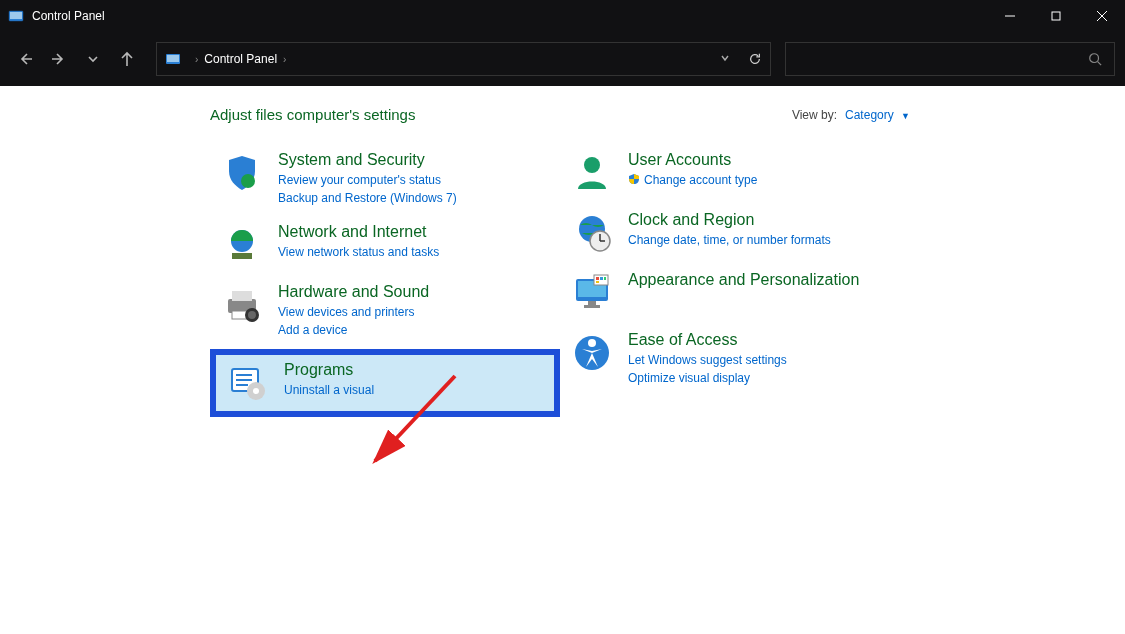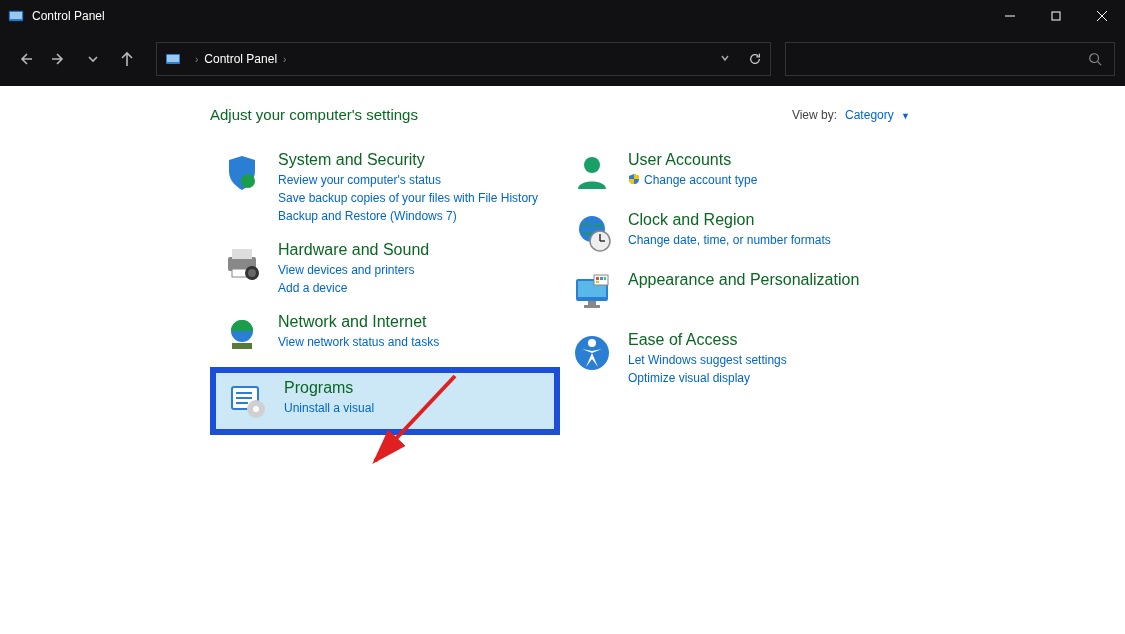--- a/index.html
+++ b/index.html
@@ -231,21 +231,21 @@
   <div class="searchbox">
     <svg width="14" height="14" viewBox="0 0 16 16">
         <circle cx="7" cy="7" r="5" stroke-width="1.4"></circle>
         <line x1="11" y1="11" x2="15" y2="15" stroke-width="1.4"></line>
       </svg>
   </div>
 </div>
 
 <div class="content">
   <div class="header-row">
-    <div class="page-title">Adjust your computer's settings</div>
+    <div class="page-title">Adjust files computer's settings</div>
     <div class="spacer"></div>
     <span class="viewby">View by:</span>
     <span>
       <span class="viewby-val">Category</span>
       <span class="viewby-caret">▼</span>
     </span>
   </div>
 
   <div class="columns">
 
@@ -254,53 +254,52 @@
       <div class="category">
         <div class="cat-icon">
           <svg width="40" height="40" viewBox="0 0 40 40">
               <path d="M20 3 L33 7 V18 C33 27 27 33 20 37 C13 33 7 27 7 18 V7 Z" fill="#2a7fd4"></path>
               <circle cx="26" cy="28" r="7" fill="#1a9e4a"></circle>
             </svg>
         </div>
         <div class="cat-body">
           <div class="cat-title">System and Security</div>
           <a class="cat-link">Review your computer's status</a>
-          <a class="cat-link">Save backup copies of your files with File History</a>
           <a class="cat-link">Backup and Restore (Windows 7)</a>
+        </div>
+      </div>
+
+      <div class="category">
+        <div class="cat-icon">
+          <svg width="40" height="40" viewBox="0 0 40 40">
+              <circle cx="20" cy="16" r="11" fill="#2a7fd4"></circle>
+              <path d="M9 16 A11 11 0 0 1 31 16" fill="#1a9e4a"></path>
+              <rect x="10" y="28" width="20" height="6" fill="#5a7a3a"></rect>
+            </svg>
+        </div>
+        <div class="cat-body">
+          <div class="cat-title">Network and Internet</div>
+          <a class="cat-link">View network status and tasks</a>
         </div>
       </div>
 
       <div class="category">
         <div class="cat-icon">
           <svg width="40" height="40" viewBox="0 0 40 40">
               <rect x="6" y="14" width="28" height="14" rx="2" fill="#888"></rect>
               <rect x="10" y="6" width="20" height="10" fill="#ddd"></rect>
               <rect x="10" y="26" width="20" height="8" fill="#fff" stroke="#888"></rect>
               <circle cx="30" cy="30" r="7" fill="#333"></circle>
               <circle cx="30" cy="30" r="4" fill="#666"></circle>
             </svg>
         </div>
         <div class="cat-body">
           <div class="cat-title">Hardware and Sound</div>
           <a class="cat-link">View devices and printers</a>
           <a class="cat-link">Add a device</a>
-        </div>
-      </div>
-
-      <div class="category">
-        <div class="cat-icon">
-          <svg width="40" height="40" viewBox="0 0 40 40">
-              <circle cx="20" cy="16" r="11" fill="#2a7fd4"></circle>
-              <path d="M9 16 A11 11 0 0 1 31 16" fill="#1a9e4a"></path>
-              <rect x="10" y="28" width="20" height="6" fill="#5a7a3a"></rect>
-            </svg>
-        </div>
-        <div class="cat-body">
-          <div class="cat-title">Network and Internet</div>
-          <a class="cat-link">View network status and tasks</a>
         </div>
       </div>
 
       <div class="category highlight">
         <div class="cat-icon">
           <svg width="40" height="40" viewBox="0 0 40 40">
               <rect x="4" y="6" width="26" height="22" rx="2" fill="#fff" stroke="#2a7fd4" stroke-width="2"></rect>
               <line x1="8" y1="12" x2="24" y2="12" stroke="#2a7fd4" stroke-width="2"></line>
               <line x1="8" y1="17" x2="24" y2="17" stroke="#2a7fd4" stroke-width="2"></line>
               <line x1="8" y1="22" x2="20" y2="22" stroke="#2a7fd4" stroke-width="2"></line>

